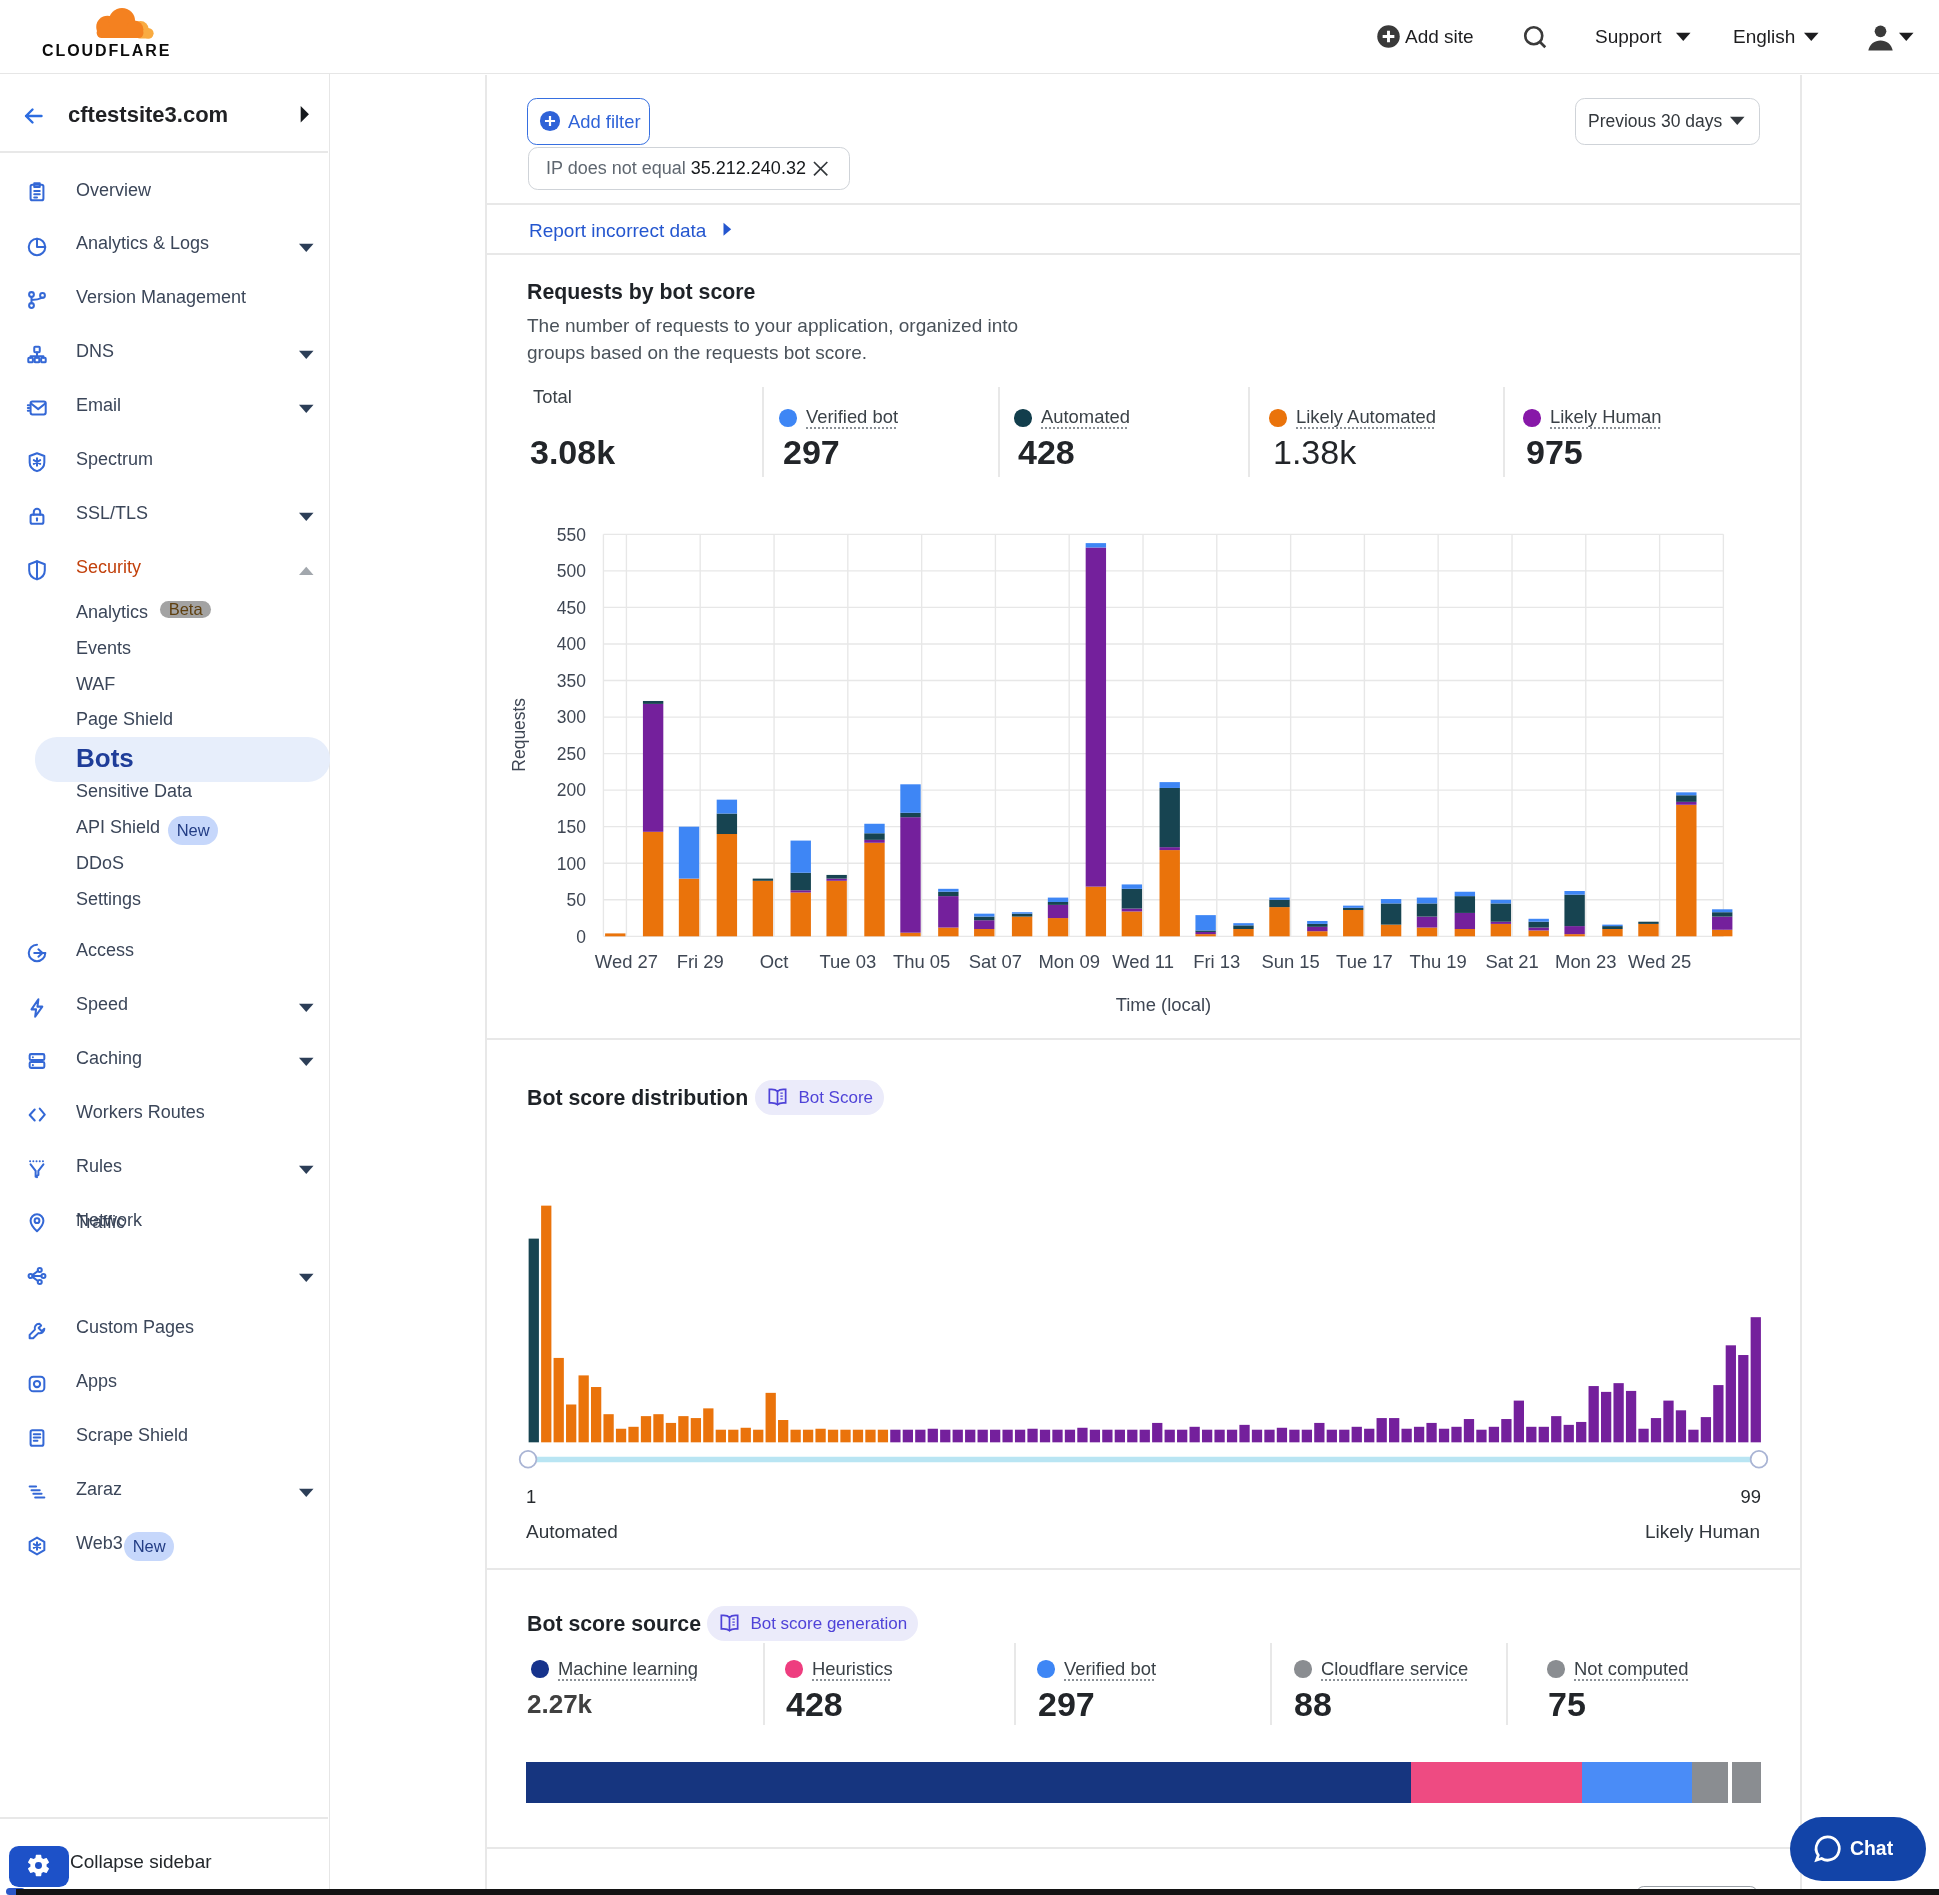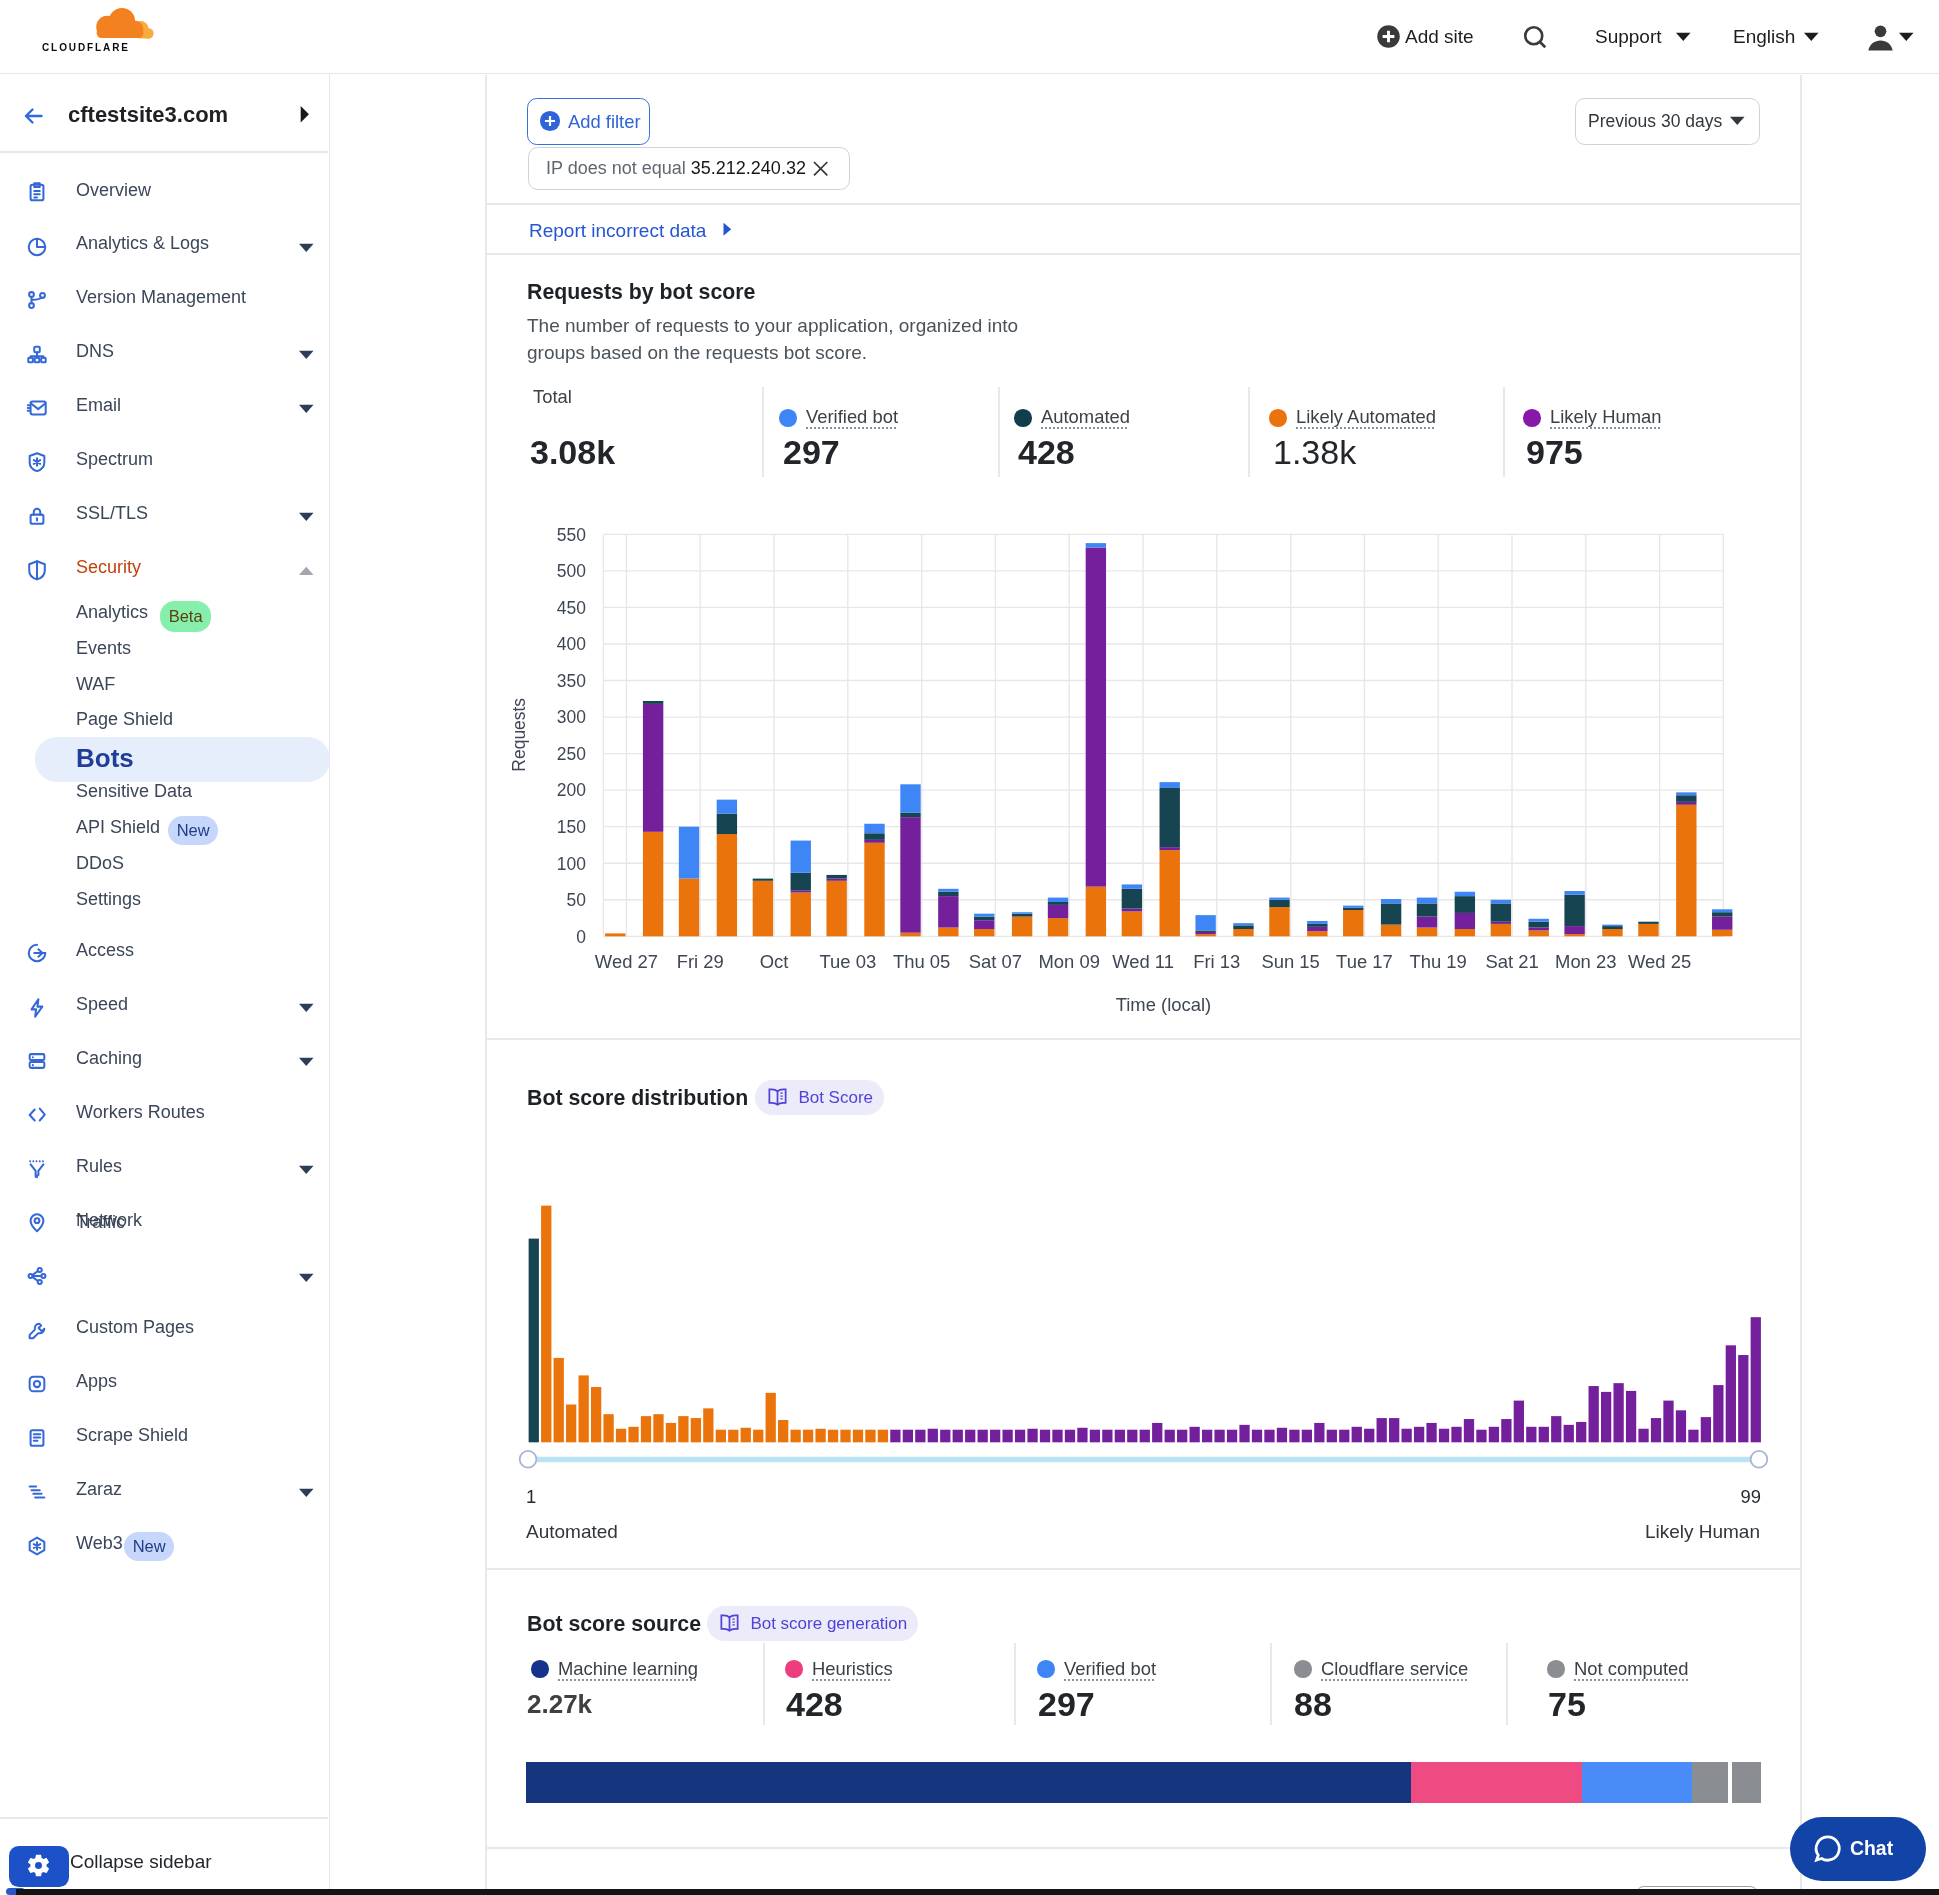--- a/index.html
+++ b/index.html
@@ -18,21 +18,21 @@
 <g>
 <circle cx="57" cy="24" r="8.5" fill="#f9ab41"></circle>
         <circle cx="65" cy="28" r="5.5" fill="#f9ab41"></circle>
 <rect x="52" y="24" width="18" height="9.5" rx="4.5" fill="#f9ab41"></rect>
 <circle cx="23" cy="21.5" r="11.5" fill="#f48120"></circle>
         <circle cx="38" cy="15.5" r="13.5" fill="#f48120"></circle>
 <circle cx="51" cy="24" r="9" fill="#f48120"></circle>
         <rect x="12" y="22" width="48" height="11" rx="5" fill="#f48120"></rect>
 </g>
 </svg>
-    <div class="abs" style="left:42px;top:42px;width:116px;font-size:10px;font-weight:bold;letter-spacing:1.9px;color:#0c0c0c">CLOUDFLARE</div>
+    <div class="abs" style="left:42px;top:42px;width:116px;font-size:16px;font-weight:bold;letter-spacing:1.9px;color:#0c0c0c">CLOUDFLARE</div>
     <svg class="abs" style="left:1375px;top:23px" width="27" height="27" viewBox="0 0 24 24">
       <circle cx="12" cy="12" r="10" fill="#3a3a3a"></circle>
       <path d="M12 6.8v10.4M6.8 12h10.4" stroke="#fff" stroke-width="2.6"></path>
     </svg>
     <div class="row" style="left:1405px;top:20.4px;height:33px;font-size:19px;color:#1d1d1f">Add site</div>
     <svg class="abs" style="left:1520px;top:22px" width="30" height="30" viewBox="0 0 24 24" fill="none" stroke="#3a3a3a" stroke-width="2.1">
       <circle cx="11" cy="11" r="6.8"></circle>
       <path d="M16 16l4.2 4.2"></path>
     </svg>
     <div class="row" style="left:1595px;top:20.4px;height:33px;font-size:19px;color:#1d1d1f">Support</div>
@@ -194,21 +194,21 @@
       <path d="M1 1h18L10 11z" fill="#2c3e57"></path>
     </svg>
     <svg style="position:absolute;left:26px;top:1535px" width="22" height="22" viewBox="0 0 24 24" fill="none" stroke="#3468d6" stroke-width="2.2" stroke-linecap="round" stroke-linejoin="round">
       <path d="M12 2.8l8 4.6v9.2l-8 4.6-8-4.6V7.4z"></path>
       <path d="M12 8v8M8.5 10l7 4M15.5 10l-7 4"></path>
     </svg>
     <div class="row" style="left:76px;top:1529px;height:29px;font-size:18px;color:#3b4659">Web3</div>
     <div class="row" style="left:124px;top:1532px;height:29px;padding:0 8.7px;background:#c6d7fb;color:#233d85;font-size:16.5px;border-radius:14.6px">New</div>
     <div class="abs" style="left:35px;top:737px;width:295px;height:45px;background:#e7eefb;border-radius:22px"></div>
     <div class="row" style="left:76px;top:598px;height:29px;font-size:18px;color:#3b4659">Analytics</div>
-    <div class="row" style="left:160px;top:601px;height:31px;padding:0 8.7px;background:#86efac;color:#5f4010;font-size:16.5px;border-radius:14.6px">Beta</div>
+    <div class="row" style="left:160px;top:601px;height:17px;padding:0 8.7px;background:#a3a3a3;color:#5f4010;font-size:16.5px;border-radius:14.6px">Beta</div>
     <div class="row" style="left:76px;top:634px;height:29px;font-size:18px;color:#3b4659">Events</div>
     <div class="row" style="left:76px;top:670px;height:29px;font-size:18px;color:#3b4659">WAF</div>
     <div class="row" style="left:76px;top:705px;height:29px;font-size:18px;color:#3b4659">Page Shield</div>
     <div class="row" style="left:76px;top:744px;height:29px;font-size:26px;font-weight:bold;color:#1f3d99">Bots</div>
     <div class="row" style="left:76px;top:777px;height:29px;font-size:18px;color:#3b4659">Sensitive Data</div>
     <div class="row" style="left:76px;top:813px;height:29px;font-size:18px;color:#3b4659">API Shield</div>
     <div class="row" style="left:168px;top:816px;height:29px;padding:0 8.7px;background:#c6d7fb;color:#233d85;font-size:16.5px;border-radius:14.6px">New</div>
     <div class="row" style="left:76px;top:849px;height:29px;font-size:18px;color:#3b4659">DDoS</div>
     <div class="row" style="left:76px;top:885px;height:29px;font-size:18px;color:#3b4659">Settings</div>
     <div class="hline" style="left:0;top:1817px;width:328px"></div>

